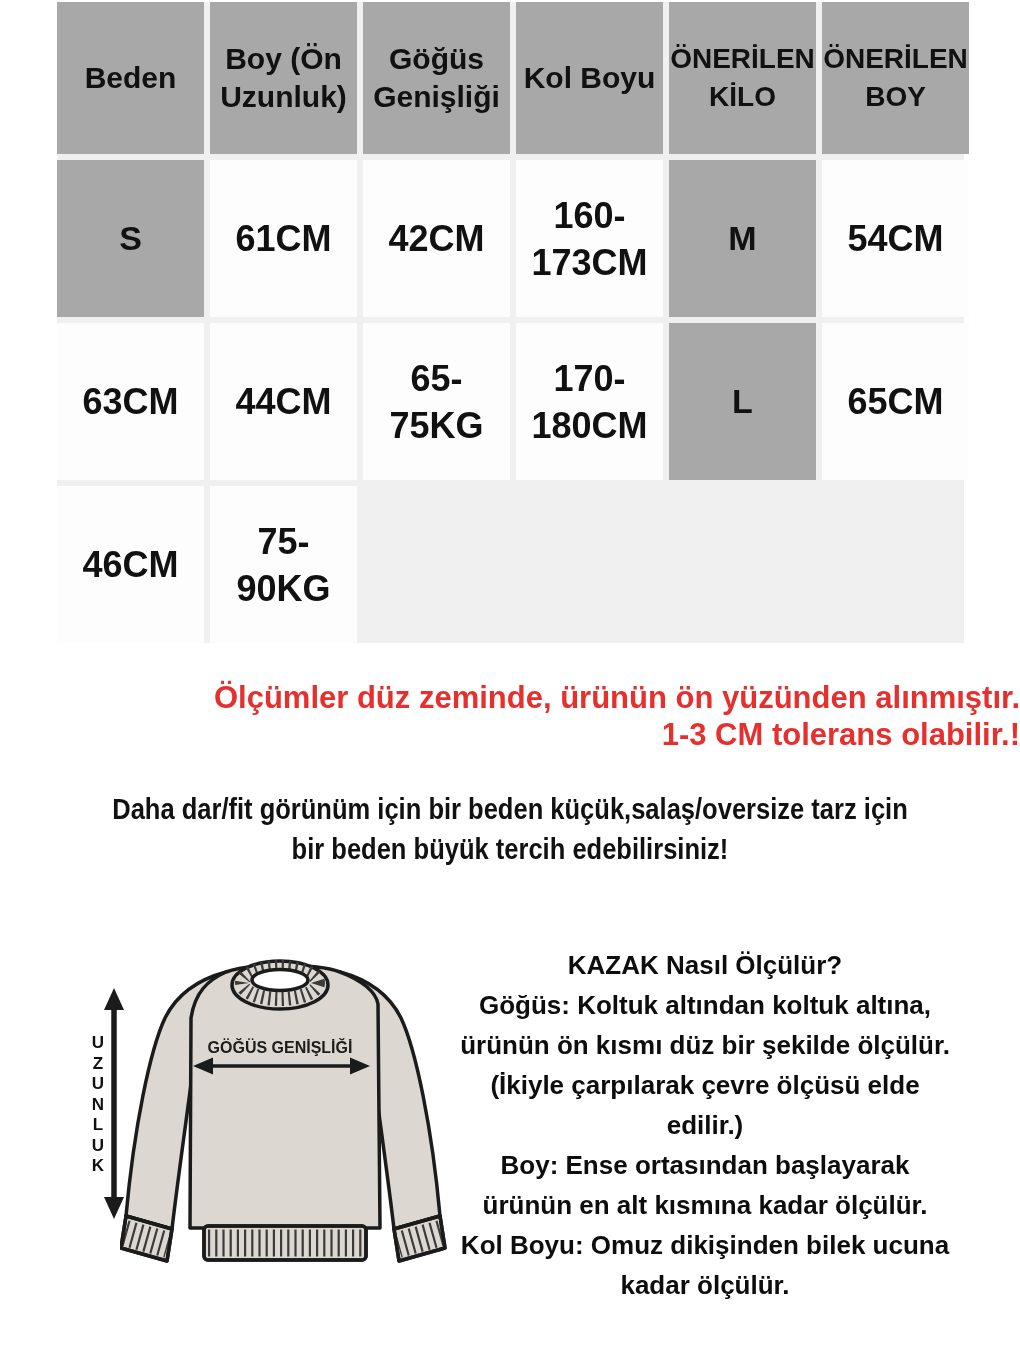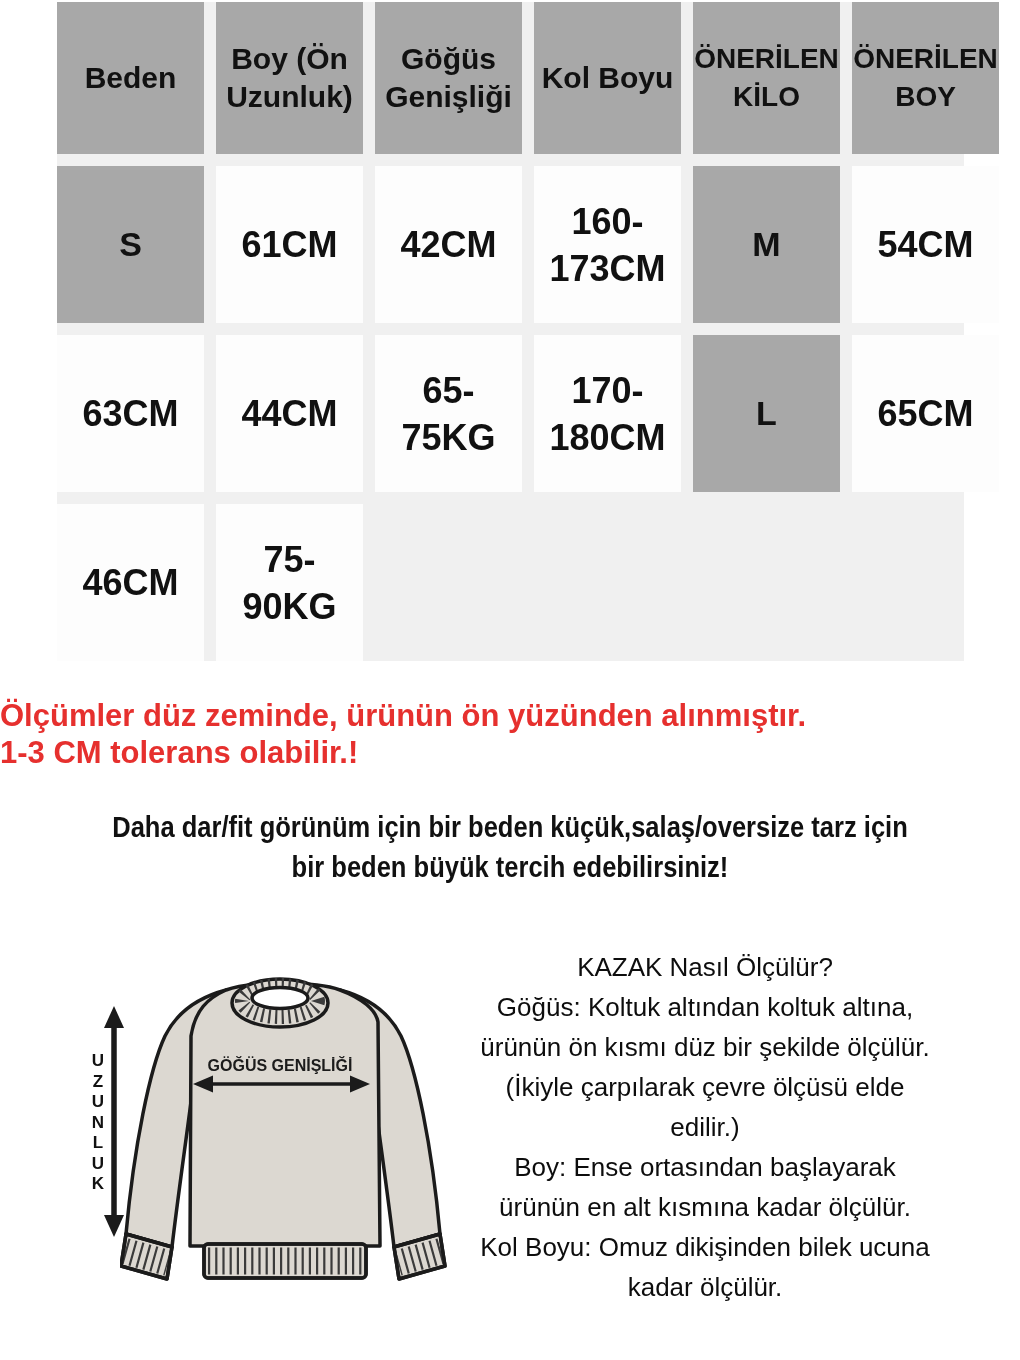--- a/index.html
+++ b/index.html
@@ -8,37 +8,37 @@
     width:1020px; height:1360px;
     font-family:"Liberation Sans","DejaVu Sans",sans-serif;
     color:#111; overflow:hidden; position:relative;
   }
 
   
   .size-table {
     display:grid;
     grid-template-columns:repeat(6,147px);
     grid-template-rows:152px 157px 157px 157px;
-    gap:12px;
+    gap:6px;
     margin:2px 0 0 57px;
     width:907px;
     background:#f0f0f0;
   }
   .cell {
     display:flex; align-items:center; justify-content:center;
     text-align:center; white-space:pre-line; font-weight:bold;
   }
   .cell.head   { background:#a8a8a8; font-size:30px; line-height:38px; }
   .cell.head.small { font-size:28px; line-height:38px; }
   .cell.rowhead{ background:#a8a8a8; font-size:34px; }
   .cell.data   { background:#fdfdfd; font-size:36px; line-height:47px; }
 
   
   .tolerance-note {
-    margin-top:36px; text-align:left; white-space:pre-line;
+    margin-top:36px; text-align:right; white-space:pre-line;
     color:#e6302e; font-weight:bold; font-size:31px; line-height:37px;
   }
   .fit-note {
     margin-top:36px; text-align:center; white-space:pre-line;
     font-weight:bold; font-size:29px; line-height:40px;
     transform:scaleX(0.88); transform-origin:center;
   }
 
   
   .bottom { position:relative; margin-top:60px; height:370px; }
@@ -47,22 +47,22 @@
 
   .uzunluk { position:absolute; left:54px; top:104px; width:28px; }
   .uzunluk span {
     display:block; height:20.5px; line-height:20.5px;
     text-align:center; font-size:17px; font-weight:bold;
   }
   .varrow { position:absolute; left:71px; top:57px; }
   .sweater { position:absolute; left:90px; top:29px; }
 
   .instructions {
-    position:absolute; left:420px; top:0; width:570px;
-    text-align:center; font-weight:normal; font-size:26px; line-height:40px;
+    position:absolute; left:420px; top:16px; width:570px;
+    text-align:center; font-weight:bold; font-size:26px; line-height:40px;
     color:#0d0d0d;
   }
   .instructions .body { white-space:pre-line; }
 </style>
 </head>
 <body>
 
 <div class="size-table">
 
   <div class="cell head">Beden</div>

